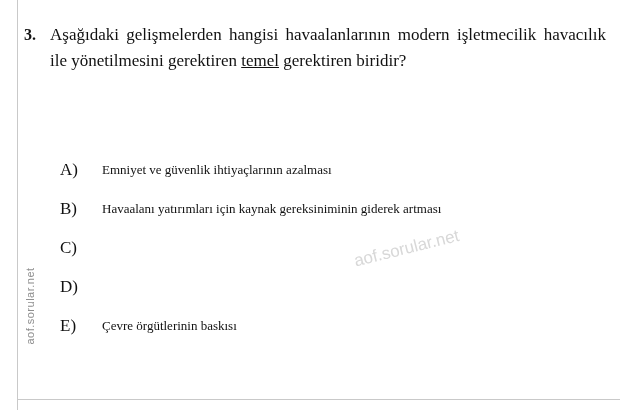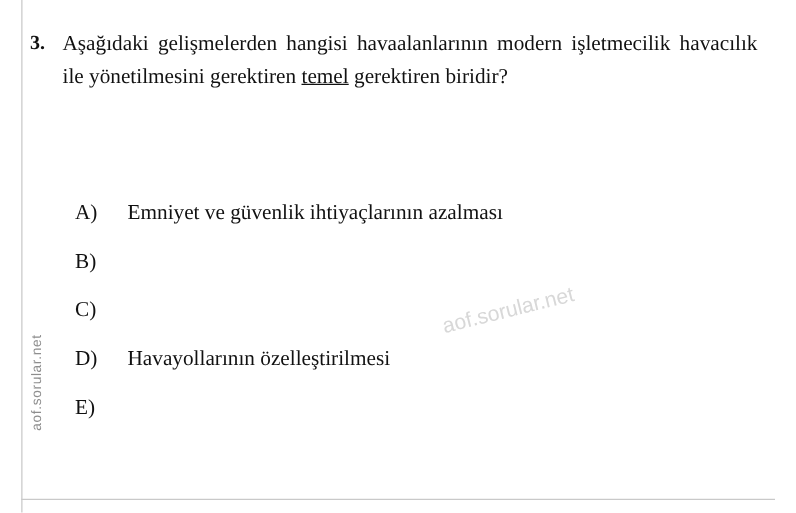--- a/index.html
+++ b/index.html
@@ -103,21 +103,21 @@
     align-items: flex-start;
     margin-bottom: 13px;
   }
   .opt-letter {
     font-size: 17px;
     line-height: 26px;
     width: 42px;
     flex: 0 0 42px;
   }
   .opt-text {
-    font-size: 17px;
+    font-size: 13px;
     line-height: 26px;
     width: 500px;
     text-align: justify;
     text-justify: inter-word;
   }
   
   .opt-text.single {
     text-align: left;
   }
 
@@ -149,29 +149,30 @@
 
   <div class="options">
 
     <div class="option">
       <div class="opt-letter">A)</div>
       <div class="opt-text single">Emniyet ve güvenlik ihtiyaçlarının azalması</div>
     </div>
 
     <div class="option">
       <div class="opt-letter">B)</div>
+      <div class="opt-text">Havaalanı yatırımları için kaynak gereksiniminin giderek artması</div>
     </div>
 
     <div class="option">
       <div class="opt-letter">C)</div>
     </div>
 
     <div class="option">
       <div class="opt-letter">D)</div>
-      <div class="opt-text single">Havayollarının özelleştirilmesi</div>
     </div>
 
     <div class="option">
       <div class="opt-letter">E)</div>
+      <div class="opt-text single">Çevre örgütlerinin baskısı</div>
     </div>
 
   </div>
 </div>
 
 </body></html>

